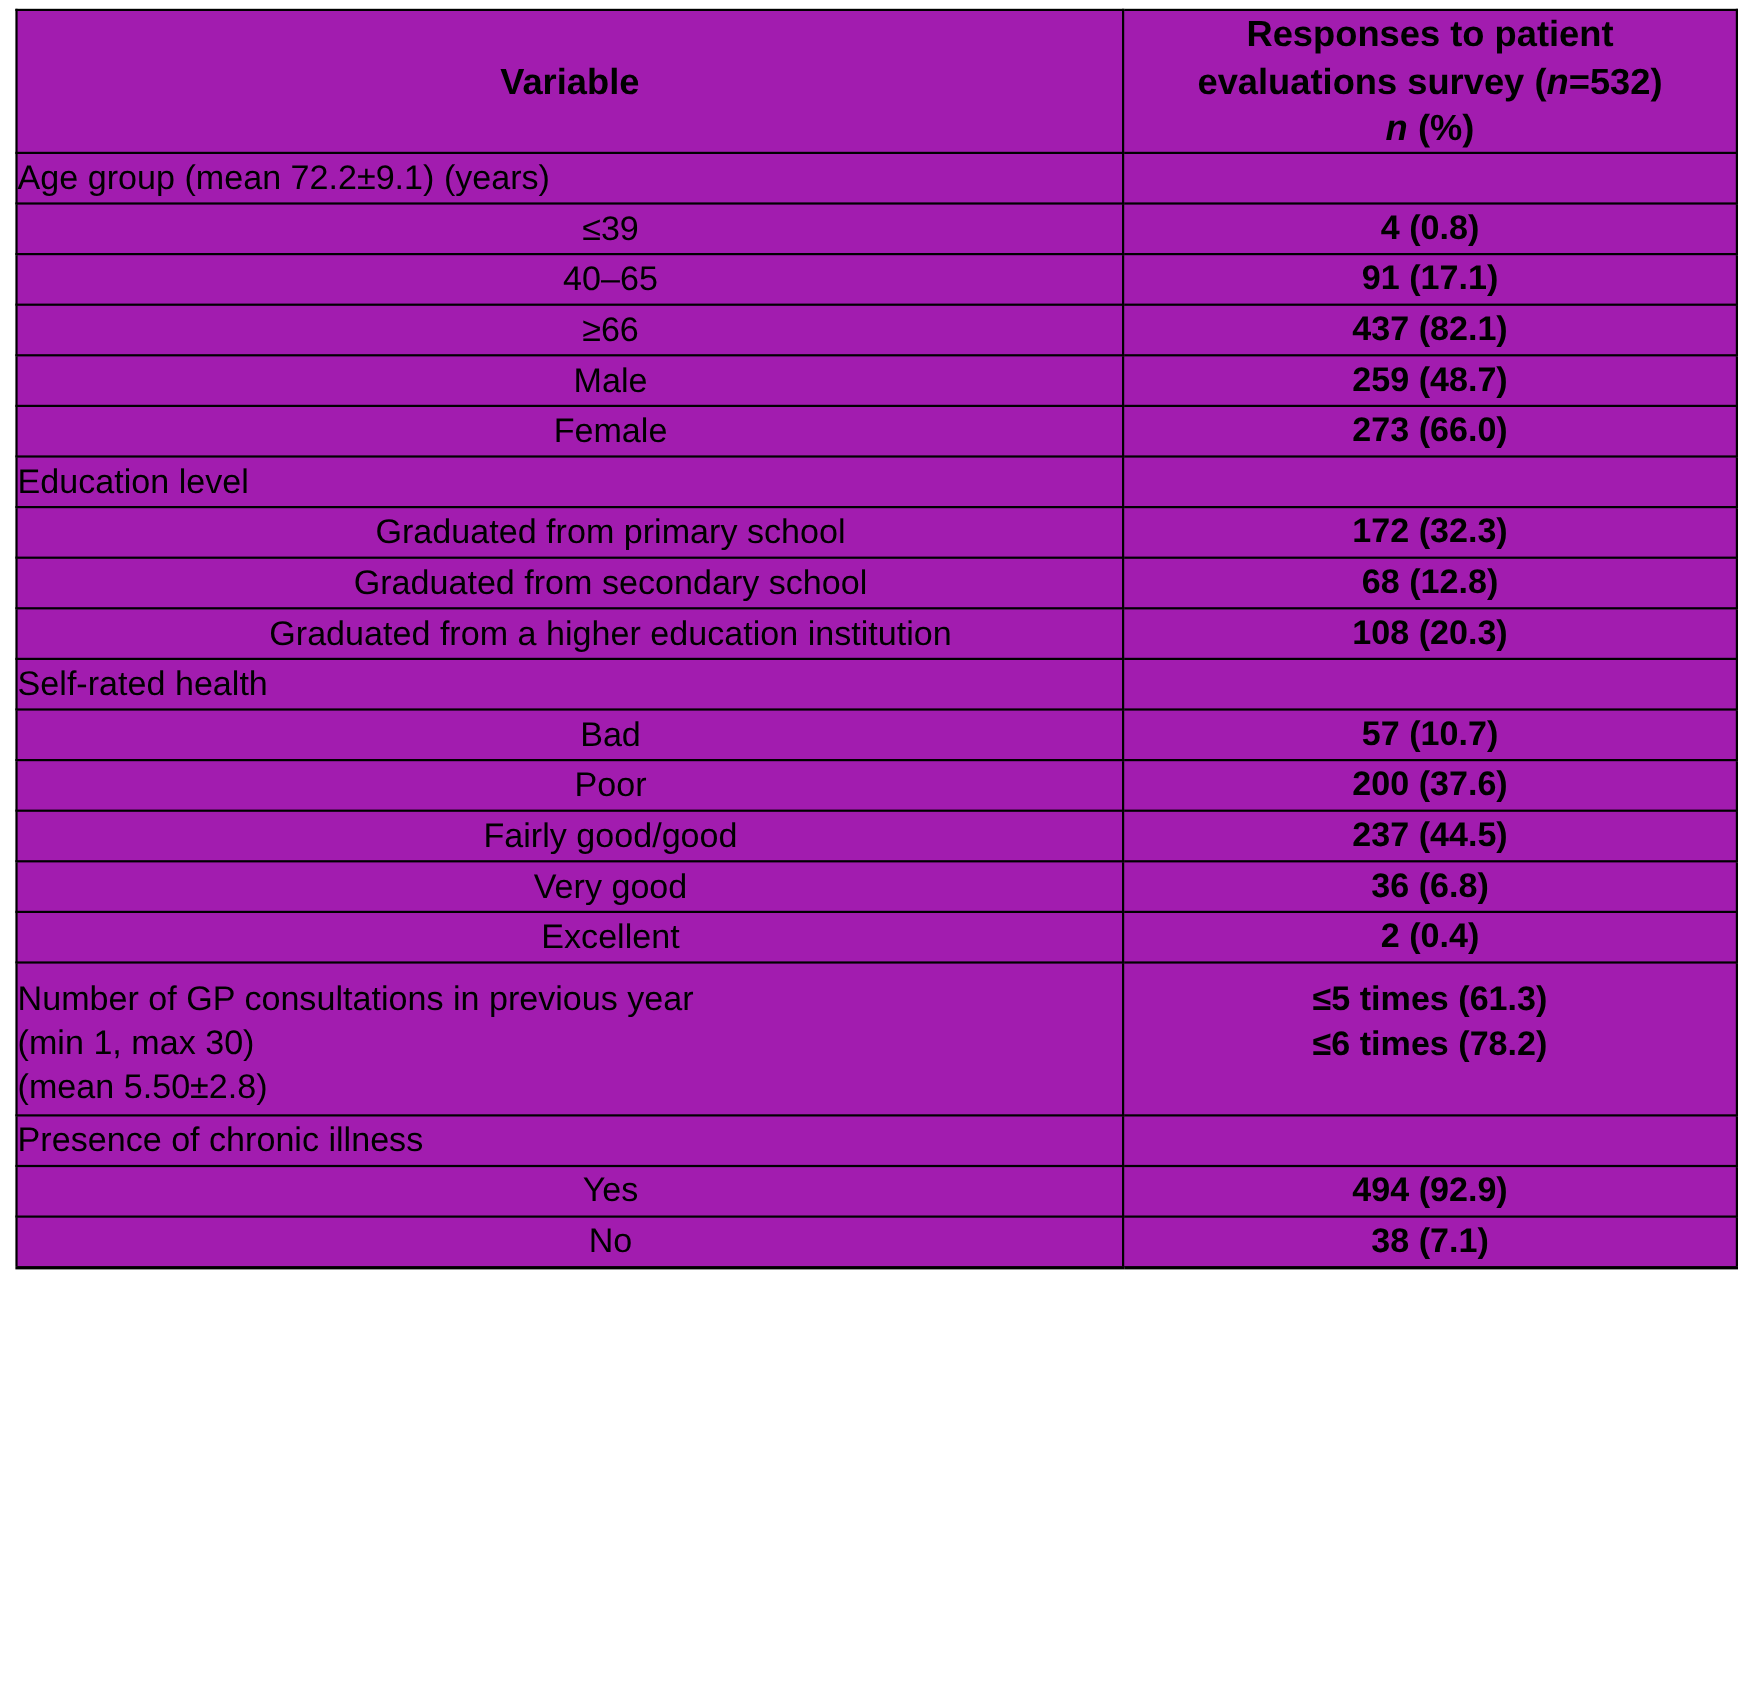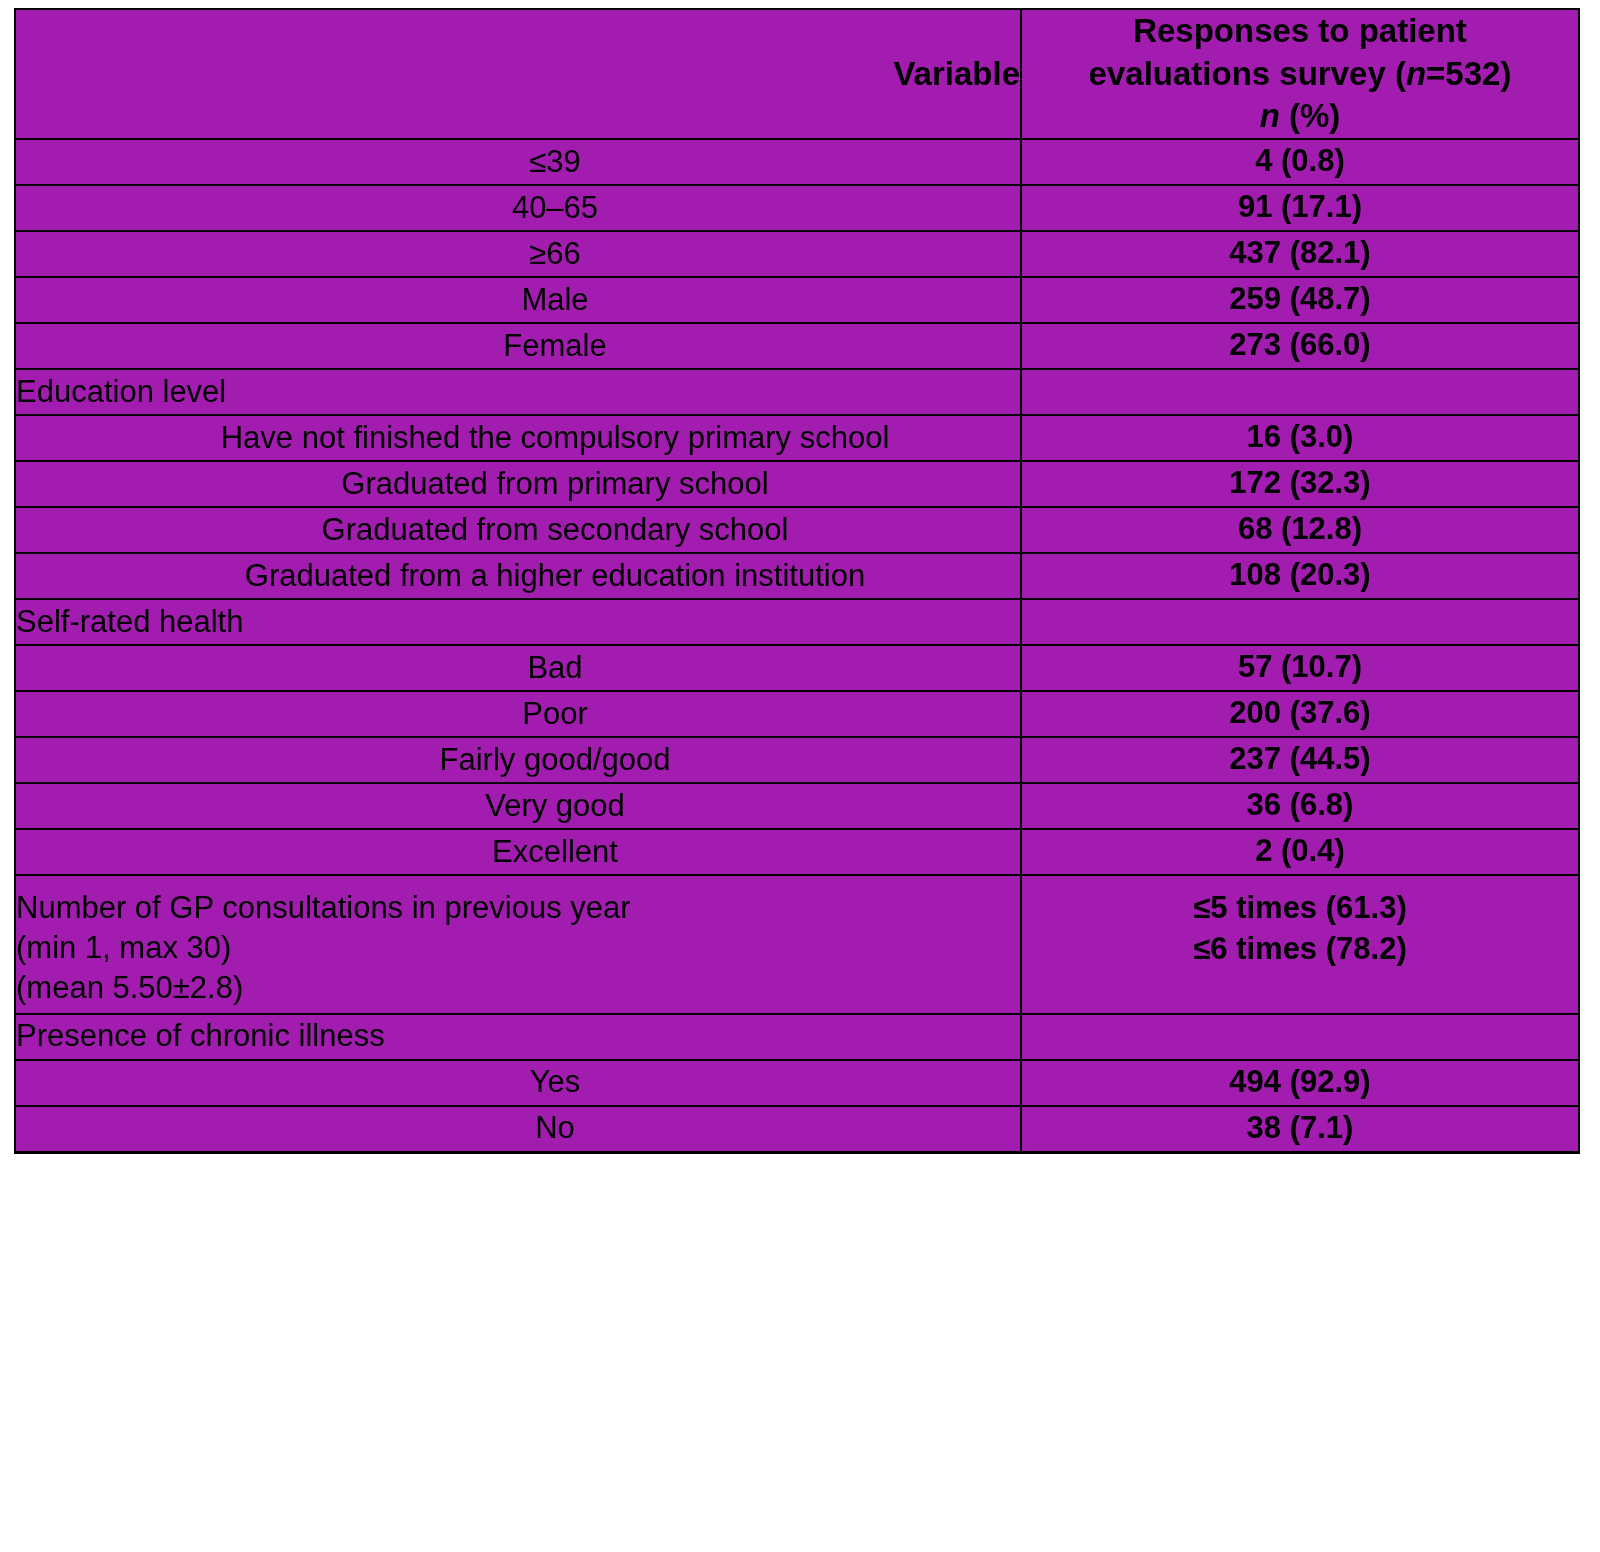--- a/index.html
+++ b/index.html
@@ -41,21 +41,21 @@
 
   
   thead th {
     border-bottom-width: 3px;
     font-size: 33px;
     font-weight: bold;
     line-height: 1.29;
     padding: 14px 10px 16px 10px;
   }
   th.head-variable {
-    text-align: right;
+    text-align: center;
     padding-left: 20px;
     vertical-align: top;
     margin-top: 39px;
   }
   th.head-value {
     text-align: center;
     vertical-align: top;
   }
   .ital { font-style: italic; }
 
@@ -106,20 +106,24 @@
         <th class="head-variable">Variable</th>
         <th class="head-value">
           <span>Responses to patient</span><br>
           <span>evaluations survey (</span><span class="ital">n</span><span>=532)</span><br>
           <span class="ital">n</span><span> (%)</span>
         </th>
       </tr>
     </thead>
     <tbody id="table-body">
         <tr class="row-std">
+          <td class="var-cell">Age group (mean 72.2±9.1) (years)</td>
+          <td class="val-cell"></td>
+        </tr>
+        <tr class="row-std">
           <td class="var-cell indent">≤39</td>
           <td class="val-cell">4 (0.8)</td>
         </tr>
         <tr class="row-std">
           <td class="var-cell indent">40–65</td>
           <td class="val-cell">91 (17.1)</td>
         </tr>
         <tr class="row-std">
           <td class="var-cell indent">≥66</td>
           <td class="val-cell">437 (82.1)</td>
@@ -128,24 +132,20 @@
           <td class="var-cell indent">Male</td>
           <td class="val-cell">259 (48.7)</td>
         </tr>
         <tr class="row-std">
           <td class="var-cell indent">Female</td>
           <td class="val-cell">273 (66.0)</td>
         </tr>
         <tr class="row-std">
           <td class="var-cell">Education level</td>
           <td class="val-cell"></td>
-        </tr>
-        <tr class="row-std">
-          <td class="var-cell indent">Have not finished the compulsory primary school</td>
-          <td class="val-cell">16 (3.0)</td>
         </tr>
         <tr class="row-std">
           <td class="var-cell indent">Graduated from primary school</td>
           <td class="val-cell">172 (32.3)</td>
         </tr>
         <tr class="row-std">
           <td class="var-cell indent">Graduated from secondary school</td>
           <td class="val-cell">68 (12.8)</td>
         </tr>
         <tr class="row-std">

